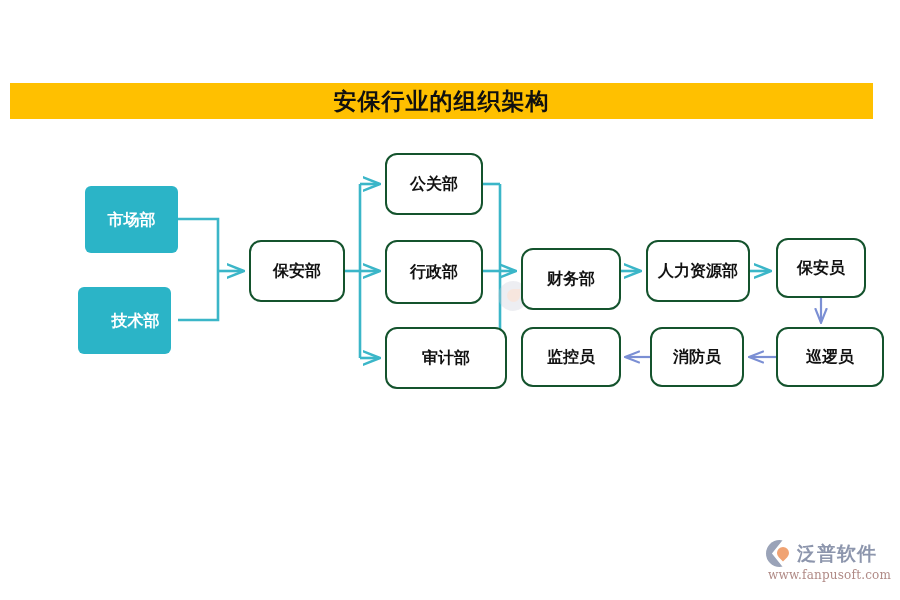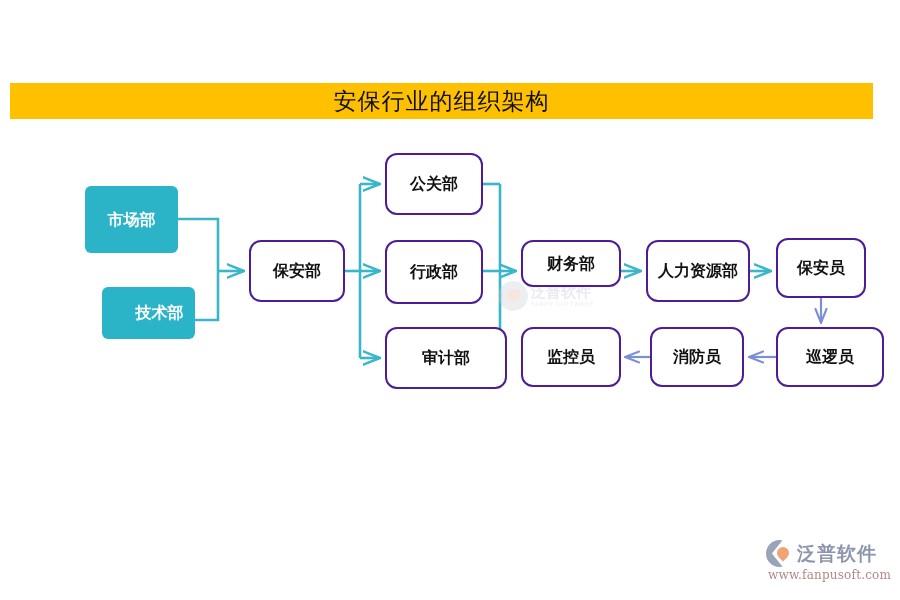--- a/index.html
+++ b/index.html
@@ -22,21 +22,21 @@
     top: 83px;
     width: 863px;
     height: 36px;
     background: #FFC000;
     display: flex;
     align-items: center;
     justify-content: center;
   }
   #title-text {
     font-size: 23px;
-    font-weight: normal;
+    font-weight: bold;
     color: #101010;
     letter-spacing: 1px;
     line-height: 1;
   }
 
   
   #diagram {
     position: absolute;
     left: 0;
     top: 0;
@@ -65,21 +65,21 @@
     z-index: 3;
   }
   .node.filled {
     background: #2BB4C7;
     border: none;
     color: #ffffff;
     border-radius: 6px;
   }
   .node.outlined {
     background: #ffffff;
-    border: 2px solid #4c1d95;
+    border: 2px solid #14532d;
     color: #111111;
   }
   .node-label { pointer-events: none; }
 
   
   #center-watermark {
     position: absolute;
     left: 498px;
     top: 276px;
     width: 132px;
@@ -216,36 +216,36 @@
     <div class="wm-text">
       <div class="wm-cn">泛普软件</div>
       <div class="wm-en">FANPU SOFTWARE</div>
     </div>
   </div>
 
   <div id="node-host">
       <div class="node filled" style="left: 85px; top: 186px; width: 93px; height: 67px;">
         <span class="node-label">市场部</span>
       </div>
-      <div class="node filled" style="left: 102px; top: 287px; width: 93px; height: 52px; padding-left: 22px;">
+      <div class="node filled" style="left: 78px; top: 287px; width: 93px; height: 67px; padding-left: 22px;">
         <span class="node-label">技术部</span>
       </div>
       <div class="node outlined" style="left: 249px; top: 240px; width: 96px; height: 62px;">
         <span class="node-label">保安部</span>
       </div>
       <div class="node outlined" style="left: 385px; top: 153px; width: 98px; height: 62px;">
         <span class="node-label">公关部</span>
       </div>
       <div class="node outlined" style="left: 385px; top: 240px; width: 98px; height: 64px;">
         <span class="node-label">行政部</span>
       </div>
       <div class="node outlined" style="left: 385px; top: 327px; width: 122px; height: 62px;">
         <span class="node-label">审计部</span>
       </div>
-      <div class="node outlined" style="left: 521px; top: 240px; width: 100px; height: 47px;">
+      <div class="node outlined" style="left: 521px; top: 248px; width: 100px; height: 62px;">
         <span class="node-label">财务部</span>
       </div>
       <div class="node outlined" style="left: 646px; top: 240px; width: 104px; height: 62px;">
         <span class="node-label">人力资源部</span>
       </div>
       <div class="node outlined" style="left: 776px; top: 238px; width: 90px; height: 60px;">
         <span class="node-label">保安员</span>
       </div>
       <div class="node outlined" style="left: 776px; top: 327px; width: 108px; height: 60px;">
         <span class="node-label">巡逻员</span>

